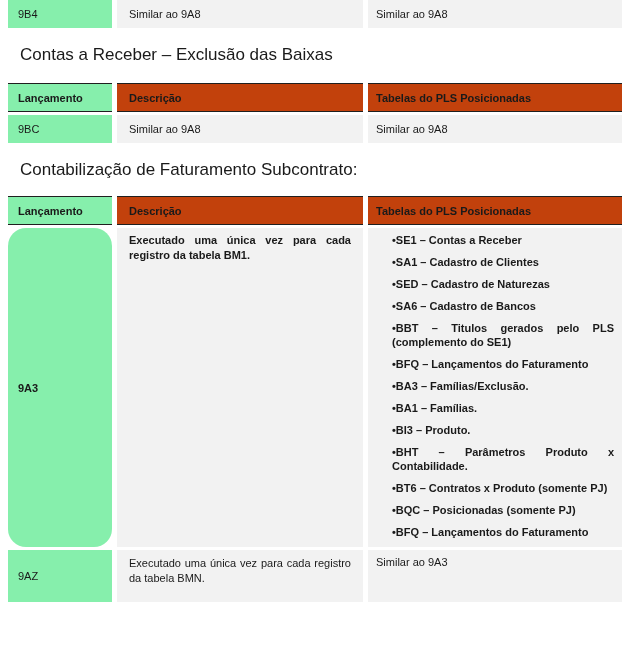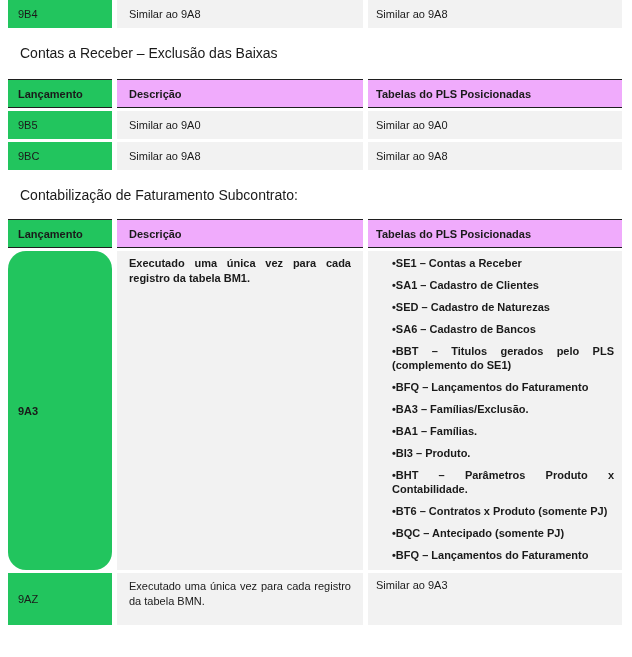--- a/index.html
+++ b/index.html
@@ -12,37 +12,37 @@
     color: #1a1a1a;
     overflow: hidden;
   }
   table {
     border-collapse: separate;
     border-spacing: 5px 3px;
     margin-left: 3px;
     table-layout: fixed;
   }
   td, th { padding: 0; }
-  .c1 { width: 104px; background: #22c55e; padding-left: 10px; margin-top: 28px; }
+  .c1 { width: 104px; background: #86efac; padding-left: 10px; margin-top: 28px; }
   .c2 { width: 246px; background: #F2F2F2; padding-left: 12px; padding-right: 12px; }
   .c3 { width: 254px; background: #F2F2F2; padding-left: 8px;  padding-right: 8px; }
   .row td { height: 28px; vertical-align: middle; }
   thead th {
     height: 29px;
     vertical-align: middle;
     text-align: left;
     font-weight: bold;
     border-top: 1.5px solid #1f1f1f;
     border-bottom: 1.5px solid #1f1f1f;
   }
-  thead .c2, thead .c3 { background: #f0abfc; }
+  thead .c2, thead .c3 { background: #c2410c; }
   .fragment-table { margin-top: -3px; }
   .section-heading {
     margin: 14px 0 0 20px;
-    font-size: 14px;
+    font-size: 17px;
     font-weight: normal;
     color: #1a1a1a;
   }
   .table-1 { margin-top: 15px; }
   .table-2 { margin-top: 13px; }
   .tall-row td { height: 314px; font-weight: bold; }
   .tall-row .c1 { vertical-align: middle; border-radius: 18px; }
   .tall-row .c2, .tall-row .c3 { vertical-align: top; padding-top: 5px; }
   .last-row td { height: 52px; }
   .last-row .c1 { vertical-align: middle; }
@@ -76,25 +76,20 @@
 <table class="table-1">
   <thead>
     <tr>
       <th class="c1">Lançamento</th>
       <th class="c2">Descrição</th>
       <th class="c3">Tabelas do PLS Posicionadas</th>
     </tr>
   </thead>
   <tbody>
     <tr class="row">
-      <td class="c1">9B5</td>
-      <td class="c2">Similar ao 9A0</td>
-      <td class="c3">Similar ao 9A0</td>
-    </tr>
-    <tr class="row">
       <td class="c1">9BC</td>
       <td class="c2">Similar ao 9A8</td>
       <td class="c3">Similar ao 9A8</td>
     </tr>
   </tbody>
 </table>
 
 <p class="section-heading">Contabilização de Faturamento Subcontrato:</p>
 
 <table class="table-2">
@@ -116,21 +111,21 @@
         <p class="bullet">•SA1 – Cadastro de Clientes</p>
         <p class="bullet">•SED – Cadastro de Naturezas</p>
         <p class="bullet">•SA6 – Cadastro de Bancos</p>
         <p class="bullet">•BBT – Titulos gerados pelo PLS (complemento do SE1)</p>
         <p class="bullet">•BFQ – Lançamentos do Faturamento</p>
         <p class="bullet">•BA3 – Famílias/Exclusão.</p>
         <p class="bullet">•BA1 – Famílias.</p>
         <p class="bullet">•BI3 – Produto.</p>
         <p class="bullet">•BHT – Parâmetros Produto x Contabilidade.</p>
         <p class="bullet">•BT6 – Contratos x Produto (somente PJ)</p>
-        <p class="bullet">•BQC – Antecipado (somente PJ)</p>
+        <p class="bullet">•BQC – Posicionadas (somente PJ)</p>
         <p class="bullet">•BFQ – Lançamentos do Faturamento</p>
       </td>
     </tr>
     <tr class="last-row">
       <td class="c1">9AZ</td>
       <td class="c2">
         <p class="desc-par">Executado uma única vez para cada registro da tabela BMN.</p>
       </td>
       <td class="c3">Similar ao 9A3</td>
     </tr>

